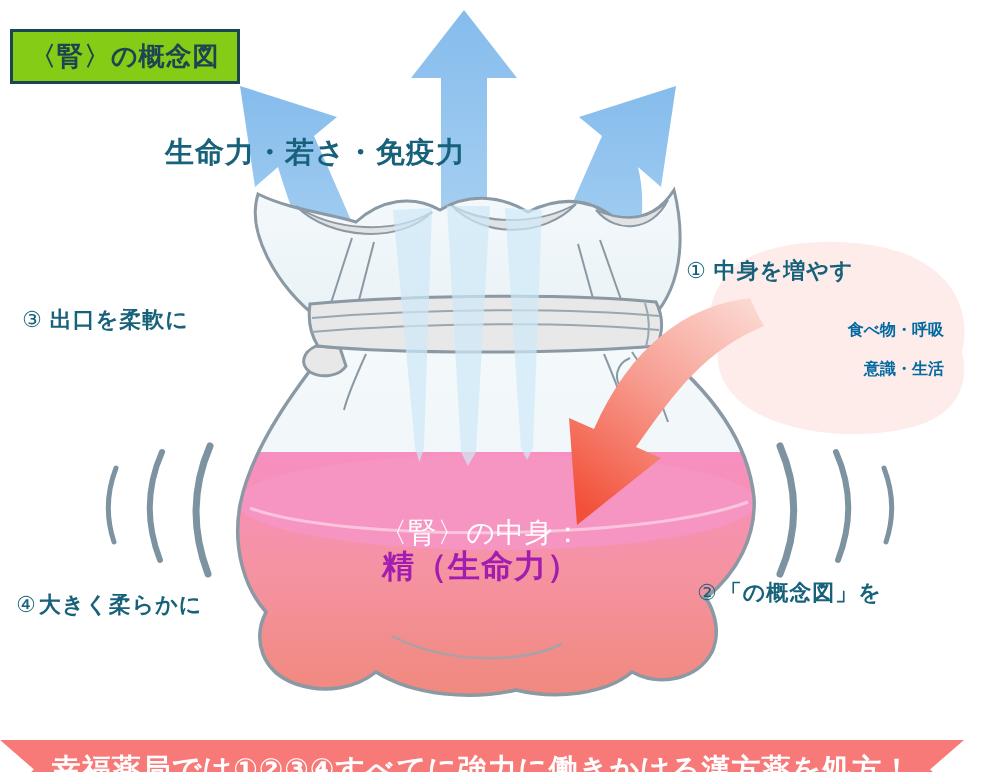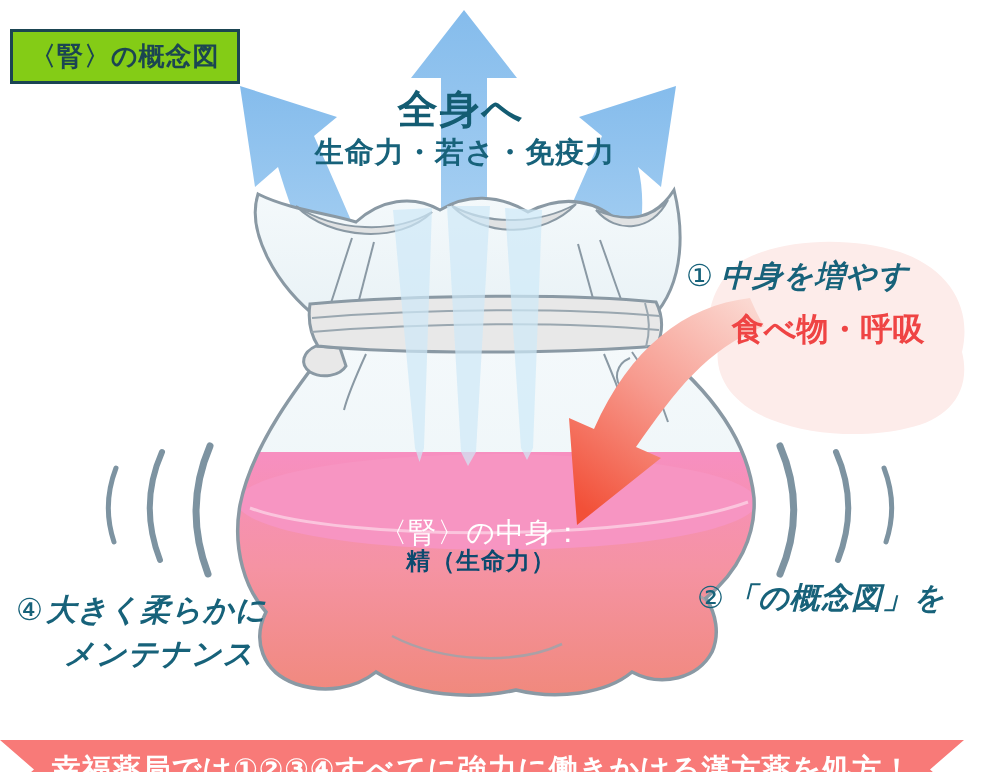--- a/index.html
+++ b/index.html
@@ -9,39 +9,39 @@
   }
   .abs{position:absolute;}
   
   .title-box{
     left:10px;top:10px;border:3px solid #1b4552;background:#84cc16;
     padding:7px 17px;font-size:26px;font-weight:bold;color:#1b4552;letter-spacing:1px;margin-top:19px;
   }
   
   .heading{left:261px;top:82px;width:400px;text-align:center;
     font-size:40px;font-weight:bold;color:#135c72;letter-spacing:2px;}
-  .subheading{left:165px;top:133px;width:600px;text-align:center;
+  .subheading{left:165px;top:133px;width:600px;
     font-size:29px;font-weight:bold;color:#17627a;letter-spacing:1px;}
   
-  .point{font-size:30px;font-weight:bold;color:#17627a;letter-spacing:1px;white-space:nowrap;font-style:italic;}
+  .point{font-size:22px;font-weight:bold;color:#17627a;letter-spacing:1px;white-space:nowrap;}
   .point .num{margin-right:7px;font-weight:normal;}
   .point .num.tight{margin-right:2px;}
   .p1{left:686px;top:256px;}
-  .p1-detail{left:712px;top:310px;width:232px;text-align:center;
-    font-size:32px;font-weight:bold;color:#ef4444;line-height:39px;}
+  .p1-detail{left:712px;top:310px;width:232px;text-align:right;
+    font-size:16px;font-weight:bold;color:#0369a1;line-height:39px;}
   .p2-line1{left:697px;top:578px;}
   .p2-line2{left:731px;top:622px;}
   .p3{left:22px;top:305px;}
   .p4-line1{left:16px;top:590px;}
   .p4-line2{left:64px;top:634px;}
   
   .bag-label{left:331px;top:514px;width:300px;text-align:center;
     font-size:28px;color:#ffffff;letter-spacing:1px;}
   .bag-value{left:321px;top:545px;width:320px;text-align:center;
-    font-size:24px;font-weight:bold;color:#0c4a6e;letter-spacing:1px;}
+    font-size:32px;font-weight:bold;color:#a21caf;letter-spacing:1px;}
   
   .banner{
     left:0;top:740px;width:964px;height:59px;background:#f87a78;
     clip-path:polygon(0 0,100% 0,calc(100% - 34px) 50%,100% 100%,0 100%,34px 50%);
     display:flex;align-items:center;justify-content:center;
   }
   .banner-text{font-size:29px;font-weight:bold;color:#ffffff;letter-spacing:1px;white-space:nowrap;}
   svg.scene{position:absolute;left:0;top:0;}
 </style>
 </head>
@@ -158,38 +158,40 @@
       <path stroke-width="7" d="M 780 446 C 798 488,798 532,780 574"></path>
       <path stroke-width="6" d="M 836 452 C 852 488,852 524,838 560"></path>
       <path stroke-width="5" d="M 884 468 C 894 494,894 518,886 542"></path>
     </g>
   </svg>
 
   <div class="abs title-box">
     <span>〈腎〉の概念図</span>
   </div>
 
-  <div class="abs heading">全身へ</div>
   <div class="abs subheading">生命力・若さ・免疫力</div>
 
+  <div class="abs point p3">
+    <span class="num">③</span><span>出口を柔軟に</span>
+  </div>
 
   <div class="abs point p1">
     <span class="num">①</span><span>中身を増やす</span>
   </div>
   <div class="abs p1-detail">
     <div>食べ物・呼吸</div>
+    <div>意識・生活</div>
   </div>
 
   <div class="abs bag-label">〈腎〉の中身：</div>
   <div class="abs bag-value">精（生命力）</div>
 
   <div class="abs point p4-line1">
     <span class="num tight">④</span><span>大きく柔らかに</span>
   </div>
-  <div class="abs point p4-line2">メンテナンス</div>
 
   <div class="abs point p2-line1">
     <span class="num tight">②</span><span>「の概念図」を</span>
   </div>
 
   <div class="abs banner">
     <span class="banner-text">幸福薬局では①②③④すべてに強力に働きかける漢方薬を処方！</span>
   </div>
 
 </div>

